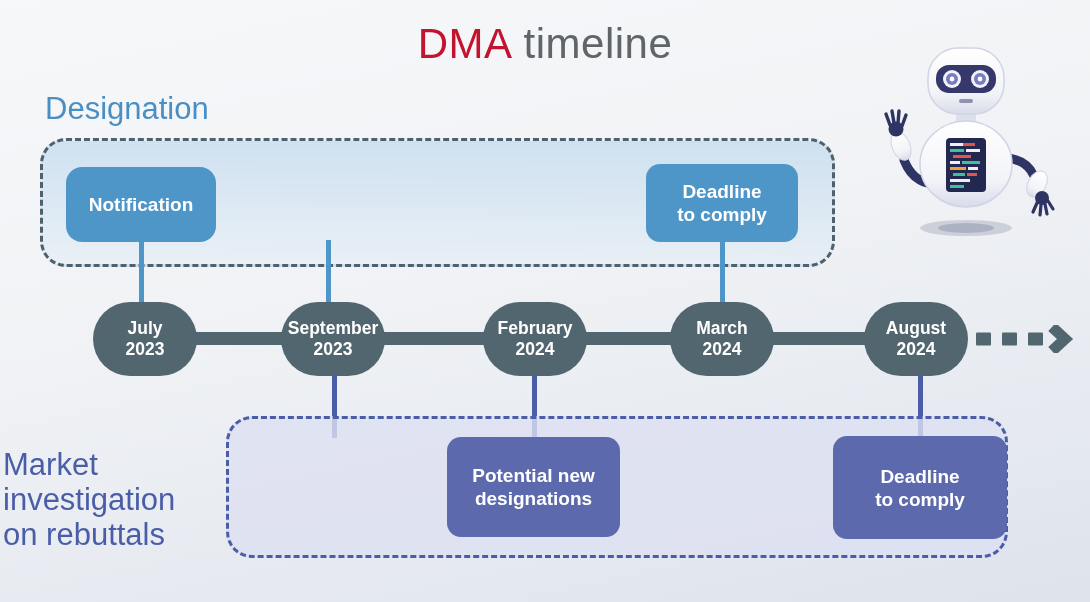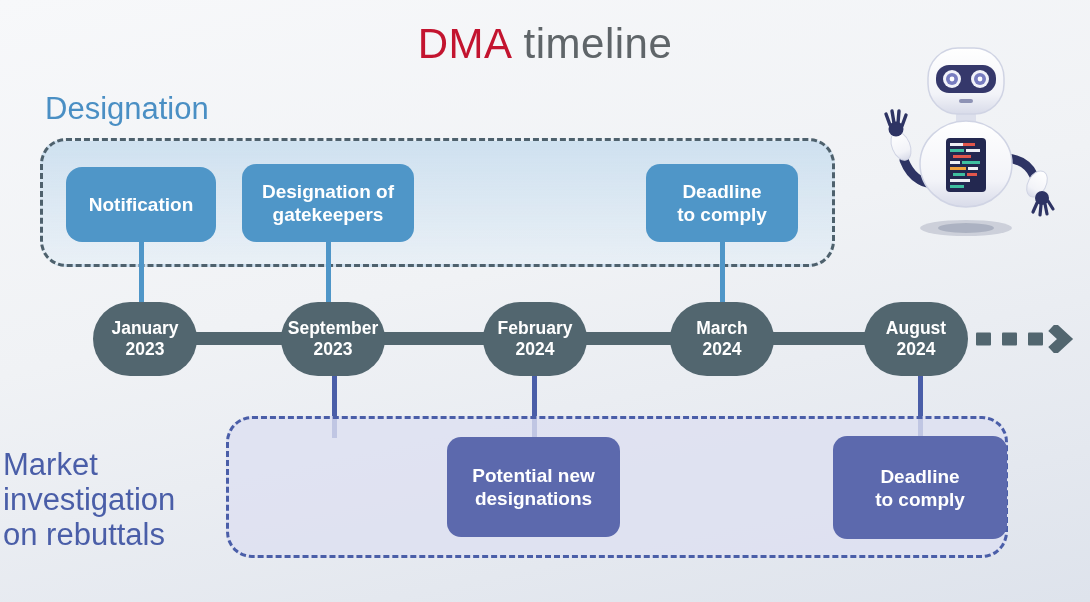--- a/index.html
+++ b/index.html
@@ -85,27 +85,25 @@
   <div class="panel" id="designation-panel"></div>
 
   <div class="connector blue" id="conn-1"></div>
   <div class="connector blue" id="conn-2"></div>
   <div class="connector blue" id="conn-3"></div>
   <div class="connector purple" id="conn-4"></div>
   <div class="connector purple" id="conn-5"></div>
   <div class="connector purple" id="conn-6"></div>
 
   <div class="event-box blue-box" id="box-notification">Notification</div>
-  <div class="event-box blue-box" id="box-gatekeepers">Designation of
-gatekeepers</div>
   <div class="event-box blue-box" id="box-deadline-top">Deadline
 to comply</div>
 
   <div class="timeline-bar"></div>
-  <div class="timeline-node" id="node-1">January
+  <div class="timeline-node" id="node-1">July
 2023</div>
   <div class="timeline-node" id="node-2">September
 2023</div>
   <div class="timeline-node" id="node-3">February
 2024</div>
   <div class="timeline-node" id="node-4">March
 2024</div>
   <div class="timeline-node" id="node-5">August
 2024</div>
 

